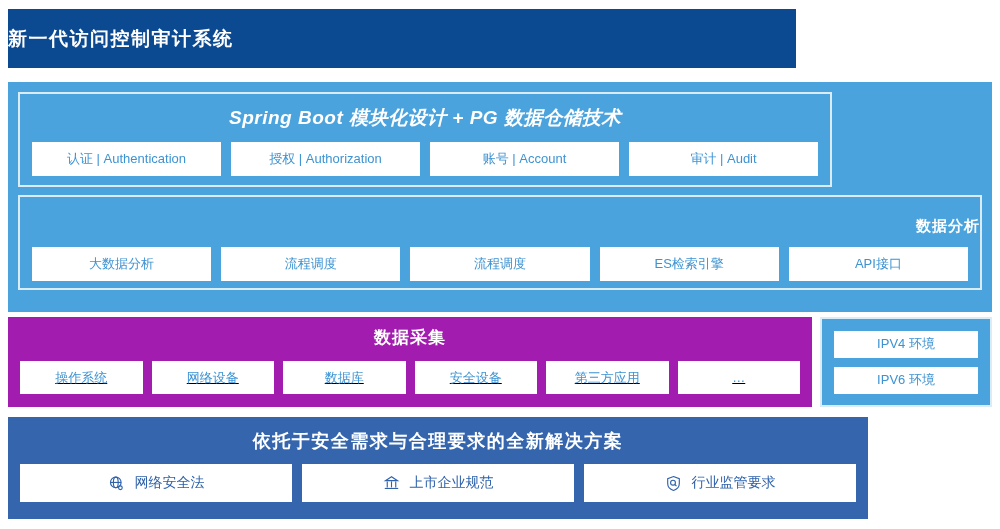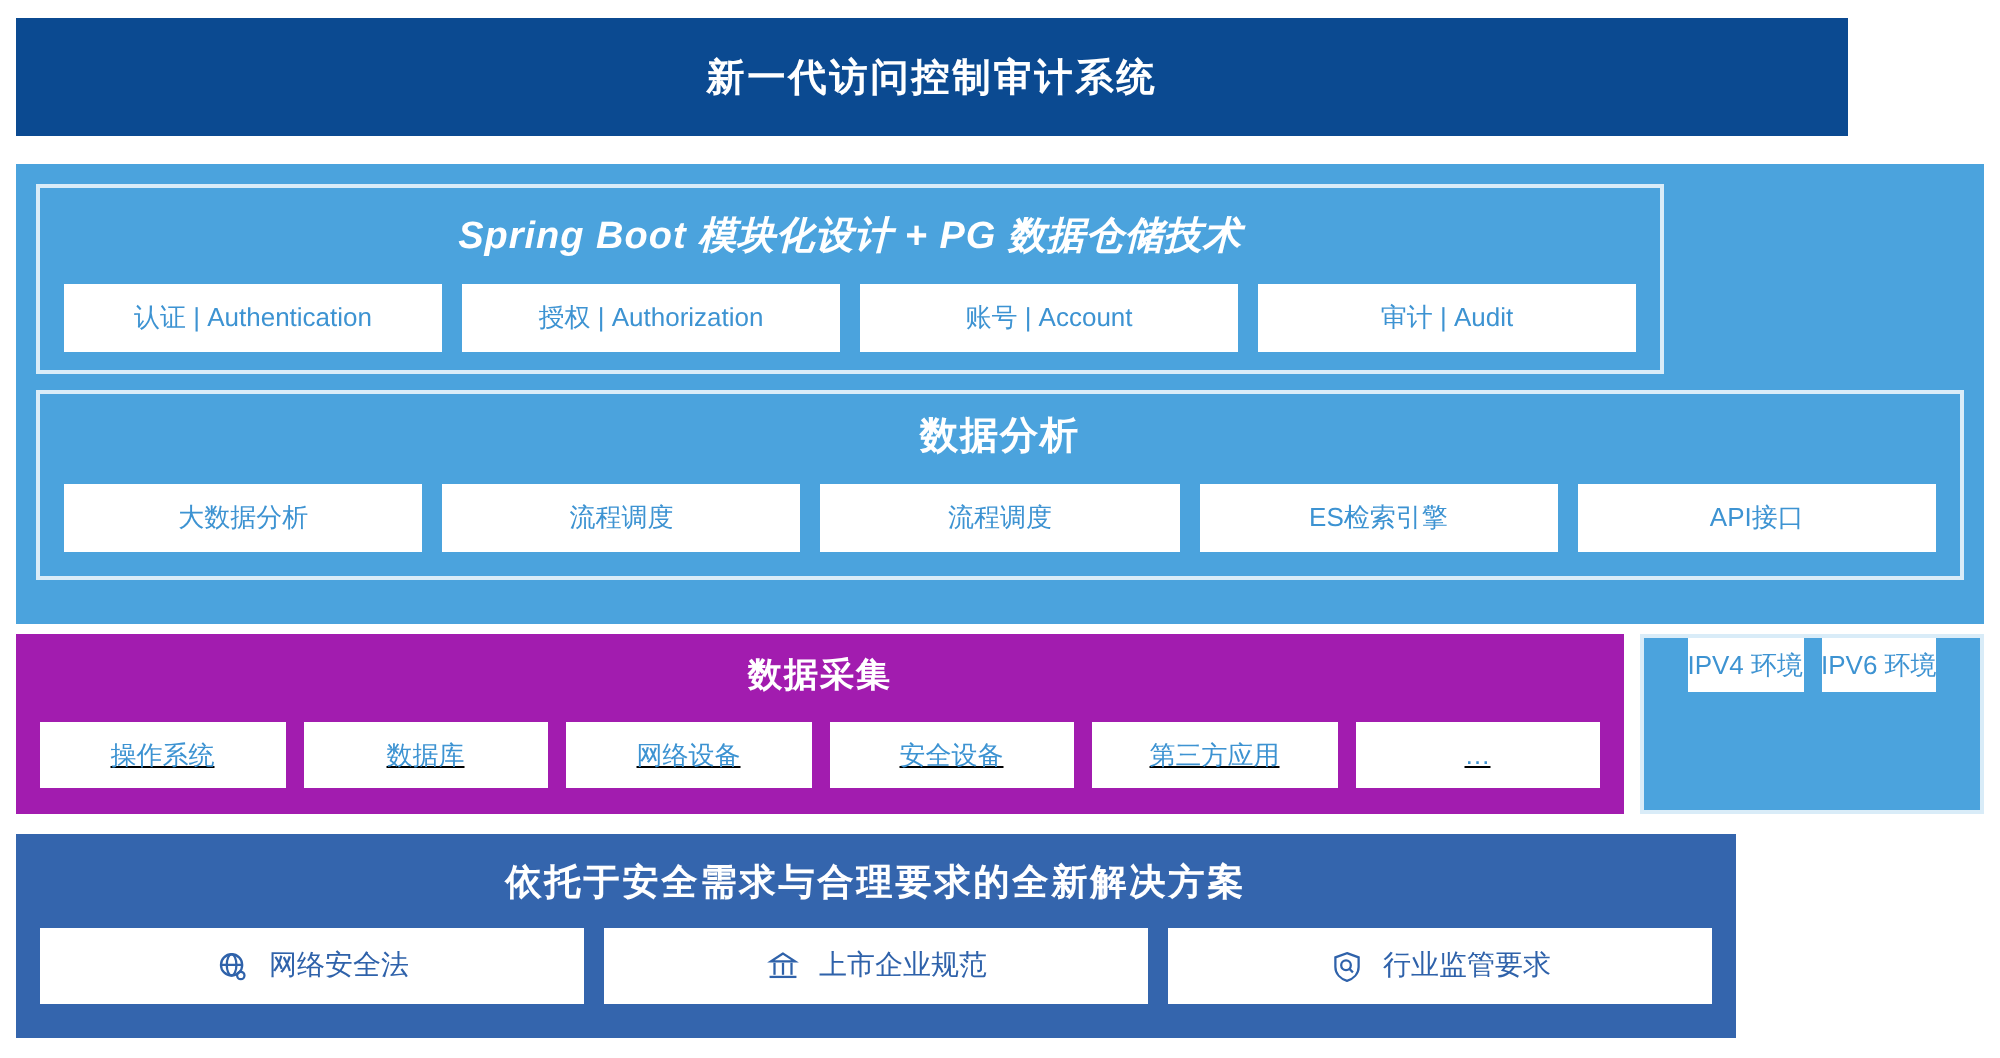--- a/index.html
+++ b/index.html
@@ -6,23 +6,23 @@
   body{
     width:1000px;height:529px;
     background:#ffffff;
     font-family:"Liberation Sans","DejaVu Sans",sans-serif;
     overflow:hidden;
   }
   .page{position:relative;width:1000px;height:529px;box-sizing:border-box;}
 
   
   .header{
-    position:absolute;left:8px;top:9px;width:916px;height:59px;
+    position:absolute;left:8px;top:9px;width:788px;height:59px;
     background:#0b4a91;
-    display:flex;align-items:center;justify-content:center;
+    display:flex;align-items:center;justify-content:flex-start;
   }
   .header-title{
     color:#ffffff;font-size:19px;font-weight:bold;letter-spacing:1.5px;
   }
 
   
   .cap-panel{
     position:absolute;left:8px;top:82px;width:984px;height:230px;
     background:#4ba3dd;box-sizing:border-box;
   }
@@ -33,21 +33,21 @@
   .group-title{
     width:100%;text-align:center;color:#ffffff;
   }
   .g1{left:10px;top:10px;width:814px;height:95px;}
   .g2{left:10px;top:113px;width:964px;height:95px;}
 
   .g1 .group-title{
     margin-top:11px;font-size:19px;font-style:italic;font-weight:bold;letter-spacing:.5px;
   }
   .g2 .group-title{
-    margin-top:8px;font-size:19px;font-weight:bold;letter-spacing:1px;
+    margin-top:20px;font-size:15px;font-weight:bold;letter-spacing:1px;text-align:right;
   }
 
   .chip-row{
     display:flex;gap:10px;padding:0 12px;margin-top:11px;
   }
   .chip{
     flex:1;height:34px;background:#ffffff;
     display:flex;align-items:center;justify-content:center;
     color:#3d93d2;font-size:13px;white-space:nowrap;
   }
@@ -62,21 +62,21 @@
   }
   .collect .group-title{
     margin-top:9px;font-size:17px;font-weight:bold;letter-spacing:1px;
   }
   .collect .chip-row{padding:0 12px;margin-top:12px;gap:9px;text-decoration:underline;}
   .collect .chip{height:33px;font-size:13px;}
 
   .ipv-panel{
     position:absolute;left:812px;top:0;width:172px;height:90px;
     background:#4ba3dd;box-sizing:border-box;border:2px solid #d9ecf8;
-    display:flex;flex-direction:row;justify-content:center;gap:9px;
+    display:flex;flex-direction:column;justify-content:center;gap:9px;
     padding:0 12px;
   }
   .ipv-chip{
     height:27px;background:#ffffff;
     display:flex;align-items:center;justify-content:center;
     color:#3d93d2;font-size:13px;
   }
 
   
   .solution{
@@ -130,22 +130,22 @@
     </div>
 
   </div>
 
   <div class="collect-wrap">
 
     <div class="collect">
       <div class="group-title">数据采集</div>
       <div class="chip-row">
         <div class="chip">操作系统</div>
+        <div class="chip">网络设备</div>
         <div class="chip">数据库</div>
-        <div class="chip">网络设备</div>
         <div class="chip">安全设备</div>
         <div class="chip">第三方应用</div>
         <div class="chip">…</div>
       </div>
     </div>
 
     <div class="ipv-panel">
       <div class="ipv-chip">IPV4 环境</div>
       <div class="ipv-chip">IPV6 环境</div>
     </div>

